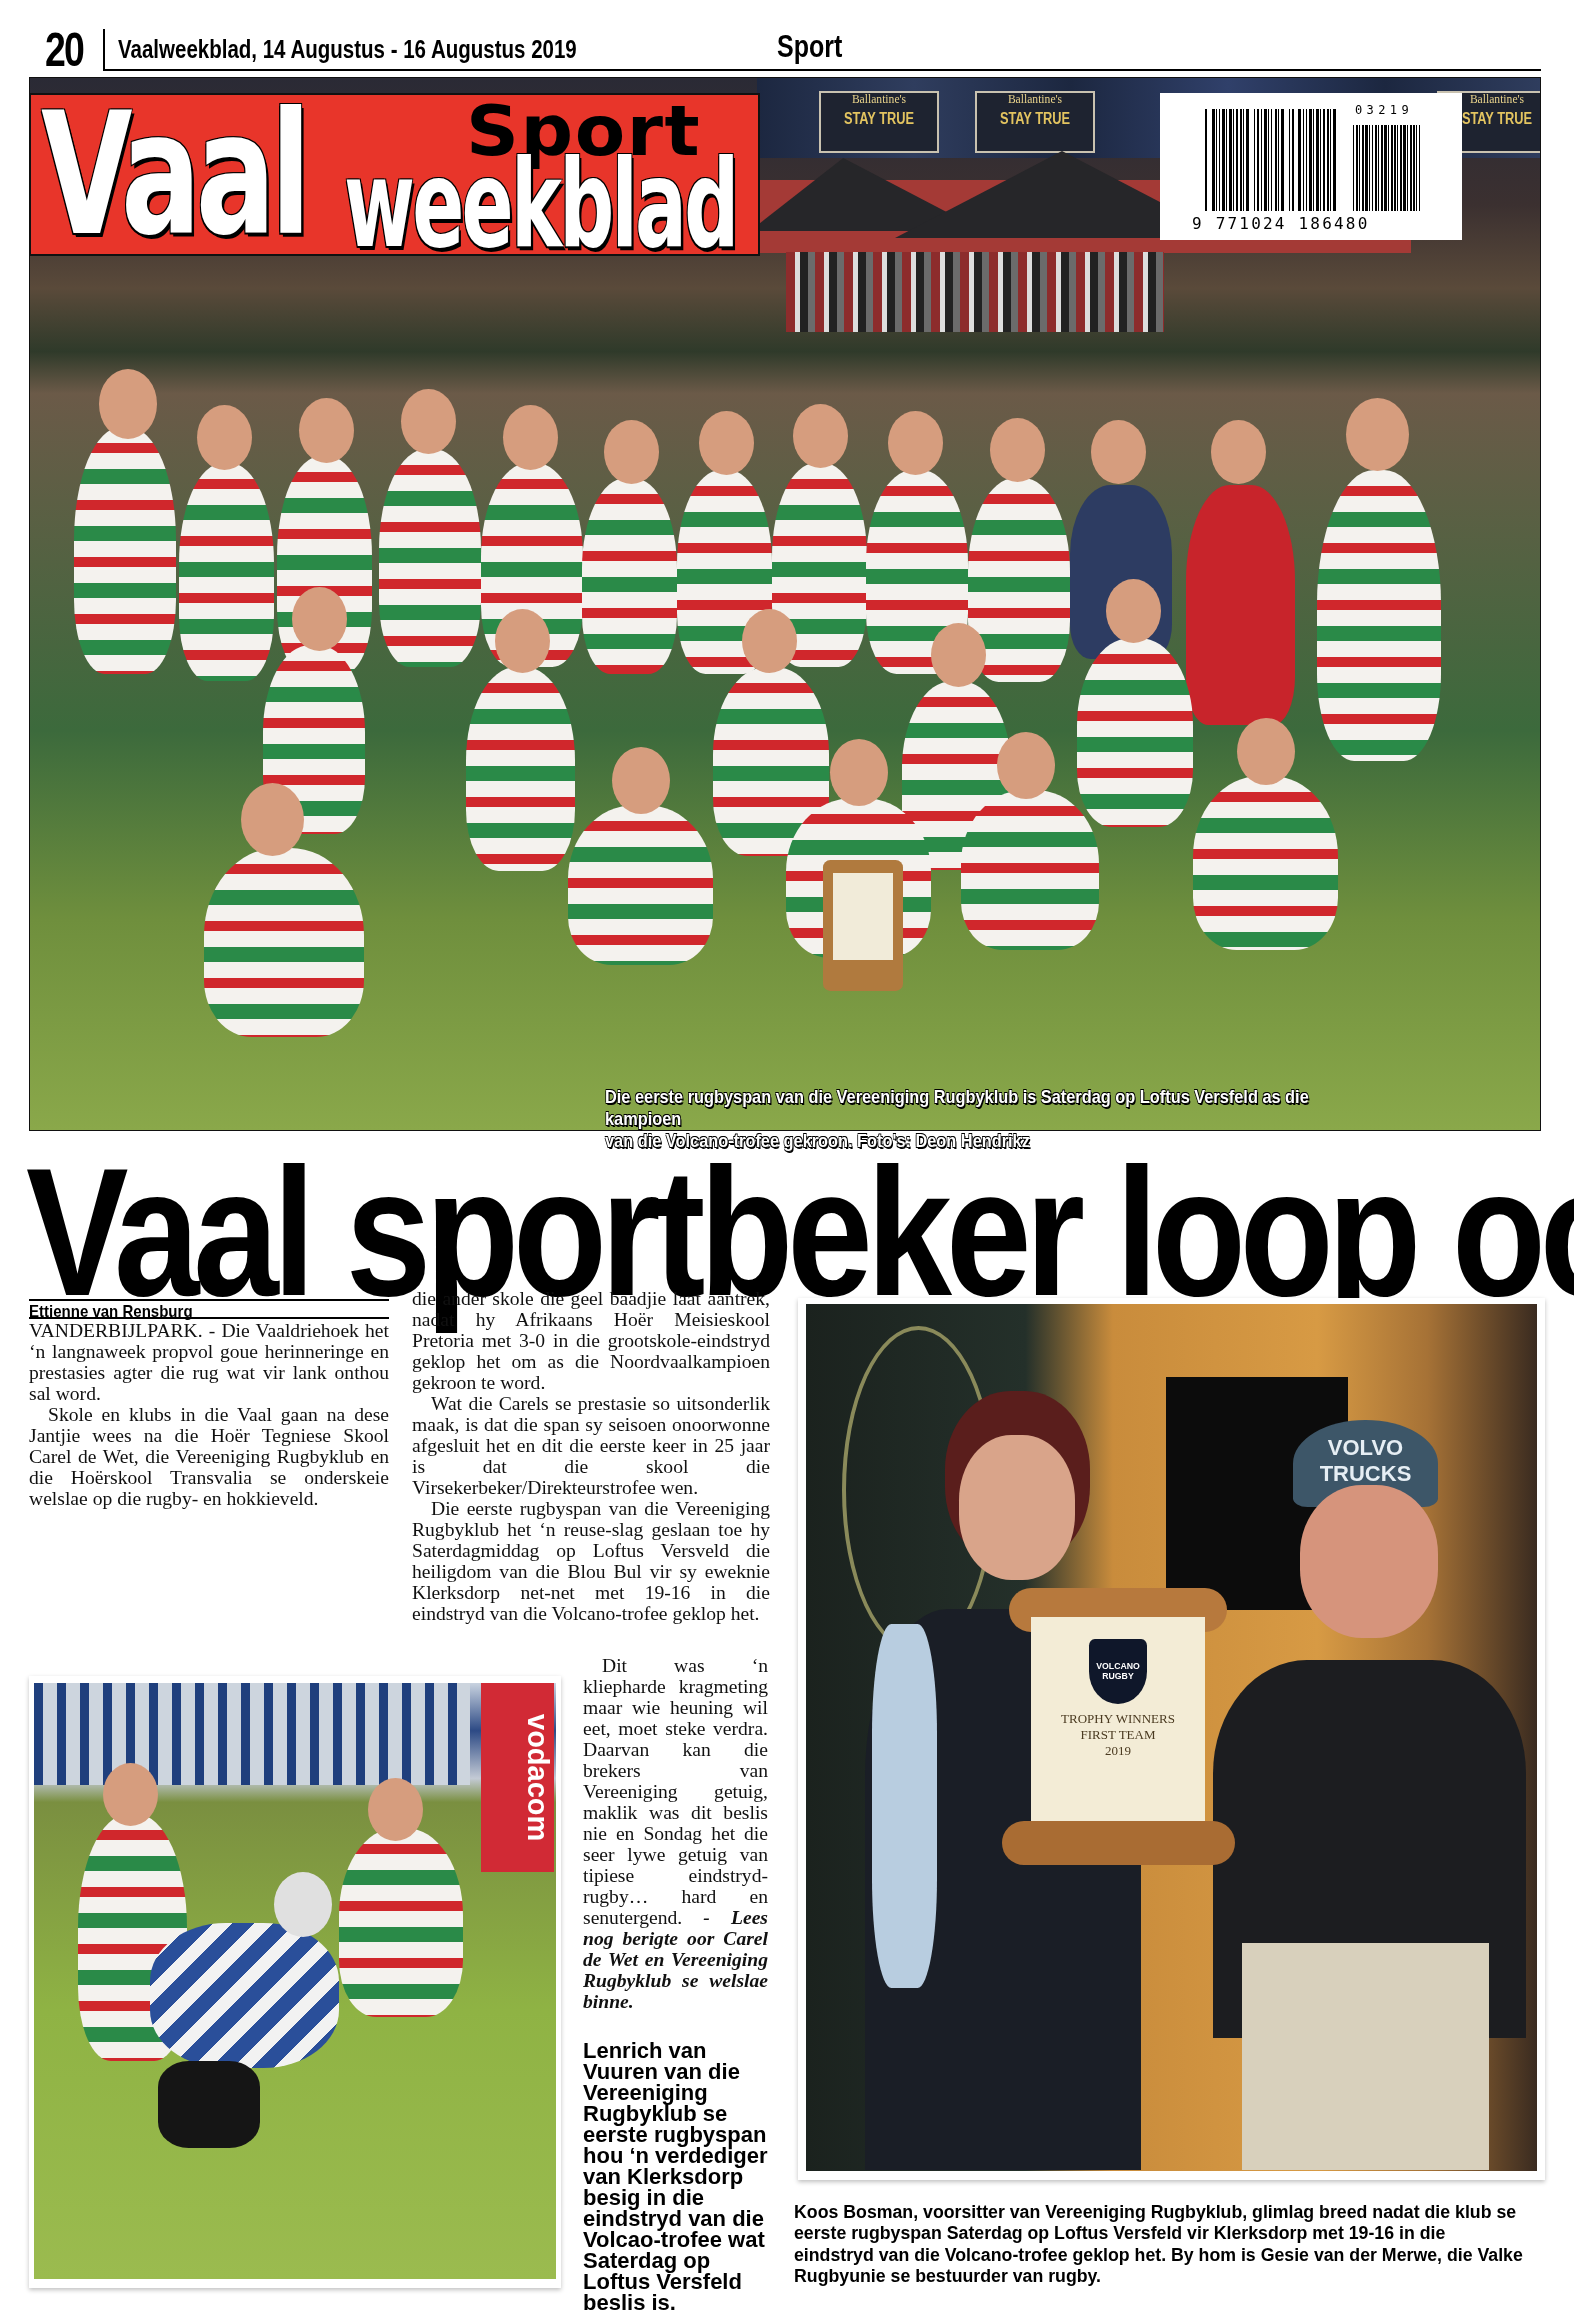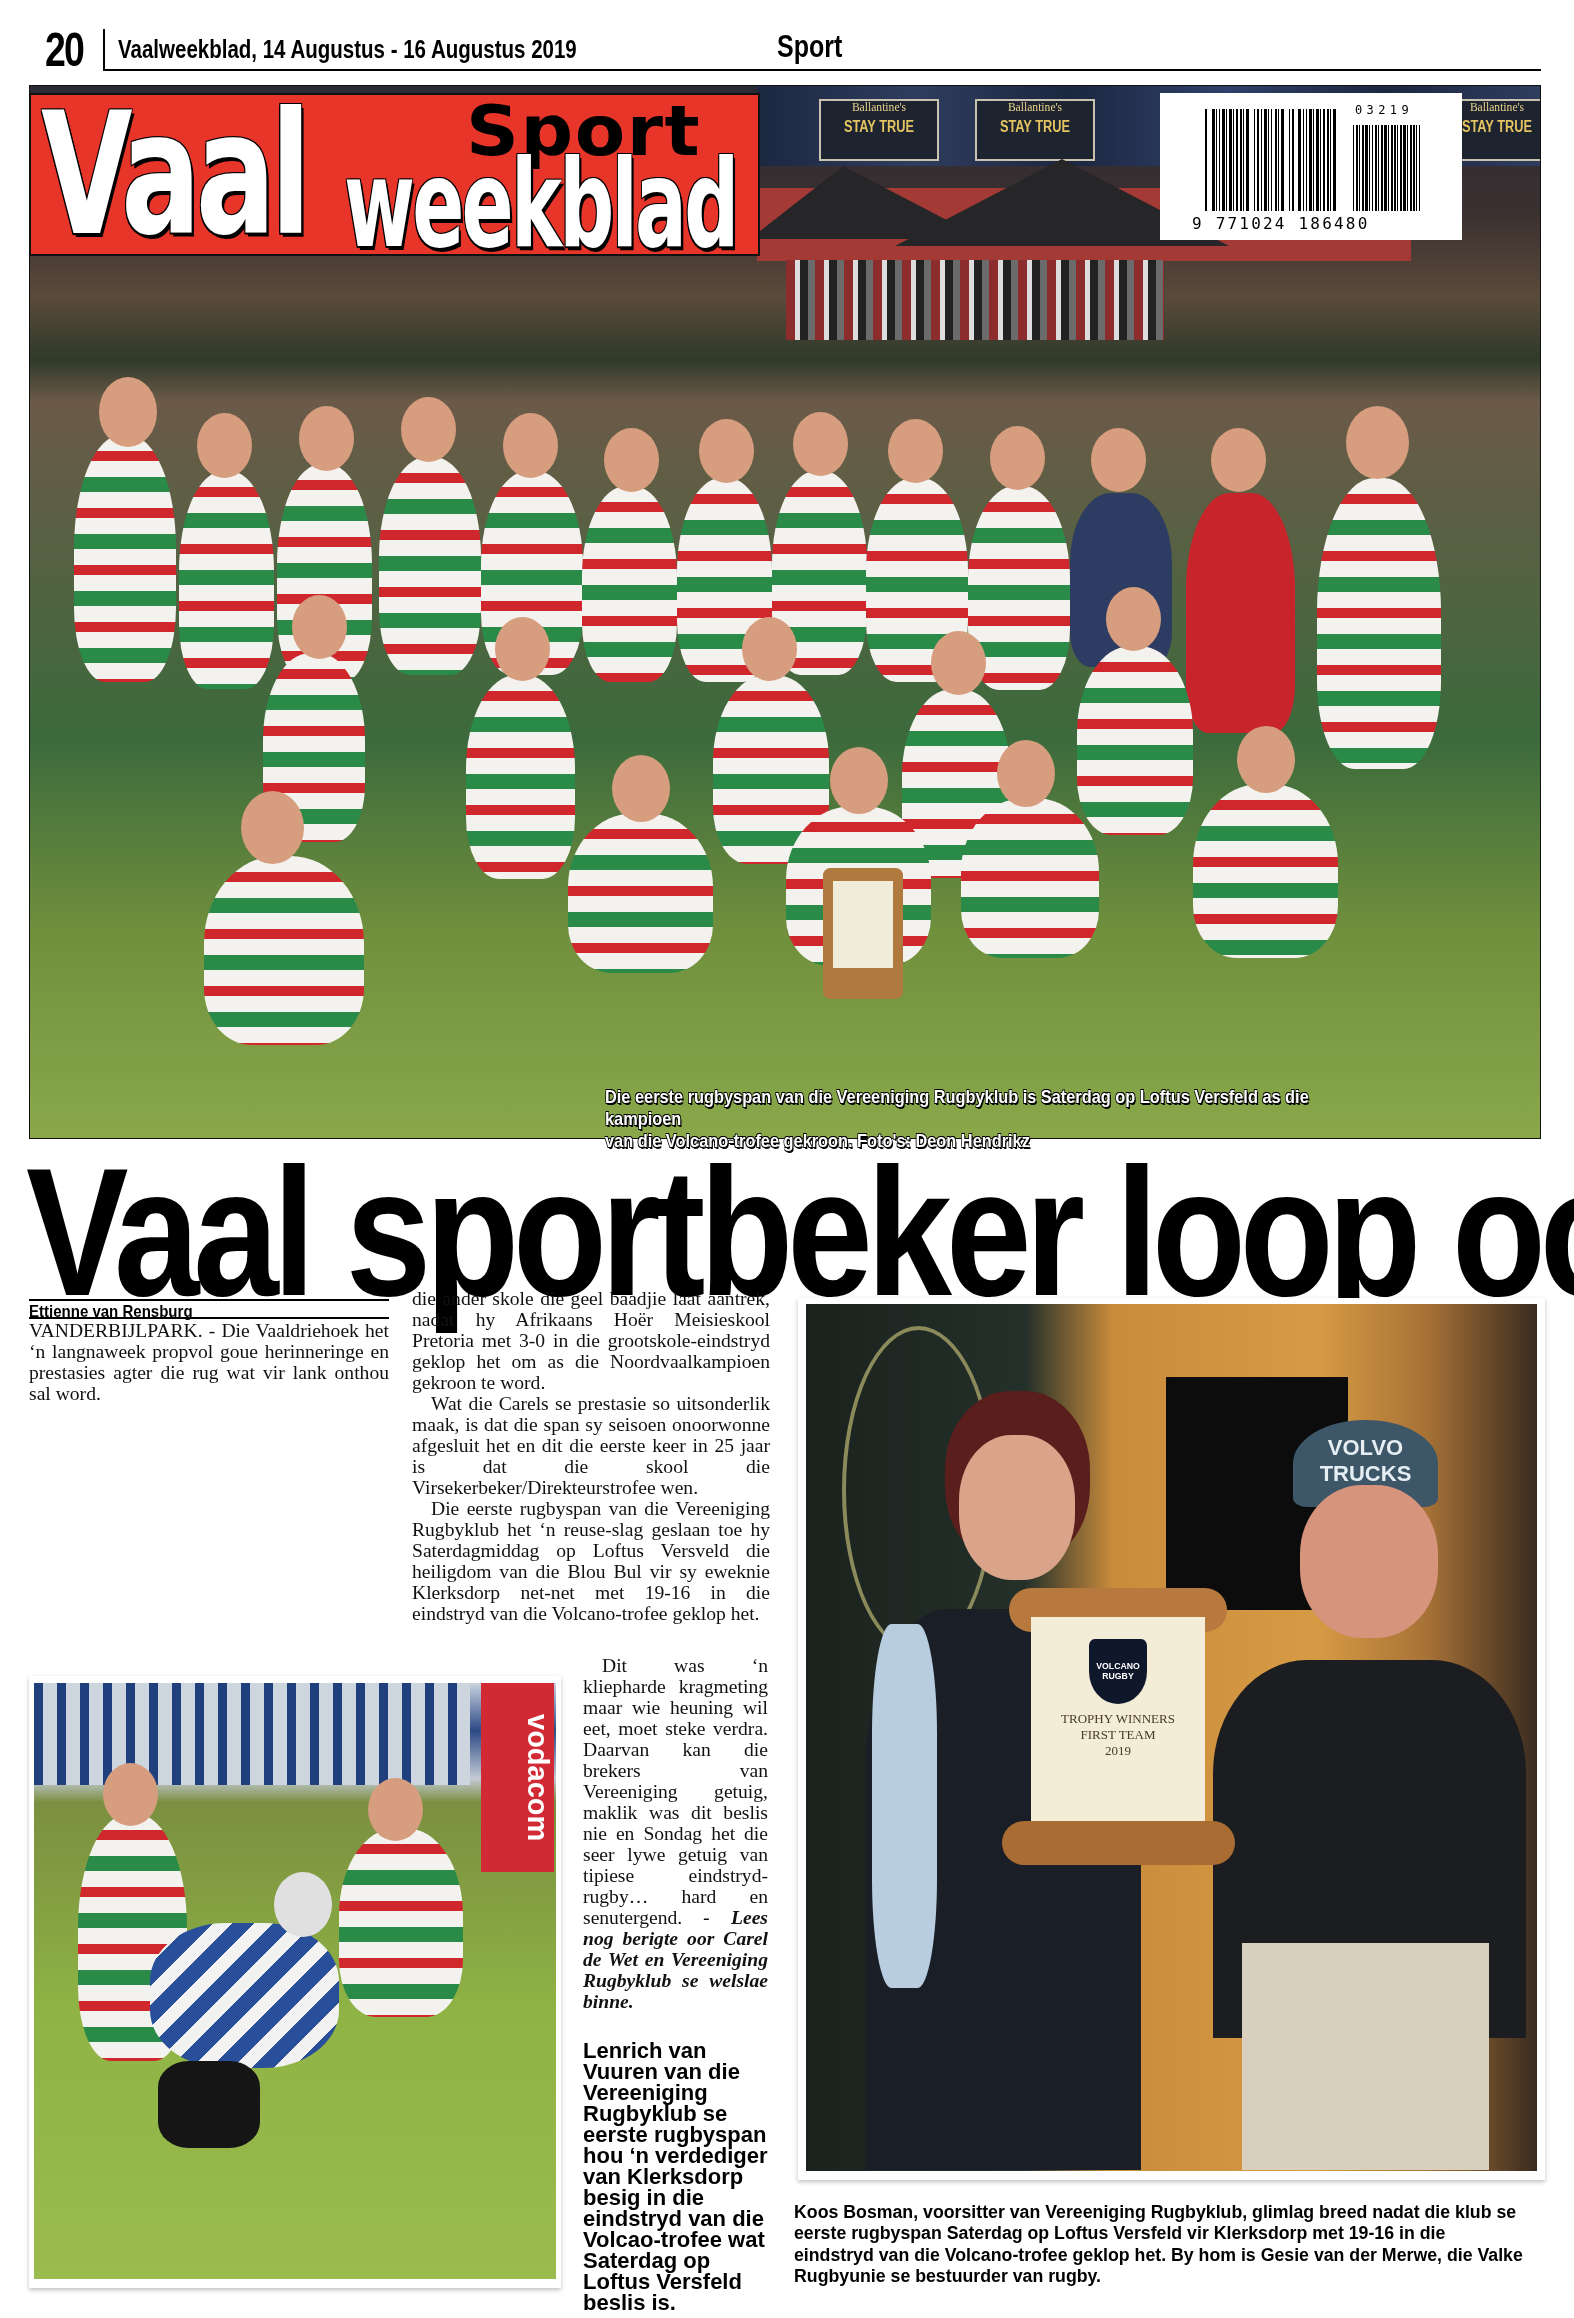--- a/index.html
+++ b/index.html
@@ -5,21 +5,21 @@
   html,body{margin:0;padding:0;background:#fff;}
   body{width:1574px;height:2319px;position:relative;overflow:hidden;font-family:"Liberation Sans",sans-serif;color:#000;}
   .abs{position:absolute;}
   
   .page-num{left:45px;top:26px;font-family:"Liberation Sans",sans-serif;font-weight:700;font-size:48px;letter-spacing:-2.2px;transform:scaleX(0.78);transform-origin:left top;line-height:48px;}
   .hdr-vline{left:103px;top:29px;width:1.5px;height:41px;background:#000;}
   .hdr-rule{left:103px;top:69px;width:1438px;height:1.5px;background:#000;}
   .hdr-date{left:118px;top:35px;font-weight:700;font-size:25px;line-height:29px;transform:scaleX(0.82);transform-origin:left top;white-space:nowrap;}
   .hdr-section{left:777px;top:29px;font-weight:700;font-size:30.5px;line-height:35px;transform:scaleX(0.82);transform-origin:left top;}
   
-  .main-photo{left:29px;top:85px;width:1512px;height:1054px;border:1.5px solid #111;box-sizing:border-box;overflow:hidden;
+  .main-photo{left:29px;top:77px;width:1512px;height:1054px;border:1.5px solid #111;box-sizing:border-box;overflow:hidden;
     background:
       linear-gradient(180deg,#2a2a35 0%,#3b3030 12%,#5a4a3a 20%,#2f3a2a 26%,#6b5a48 30%,#3c6a3c 62%,#6f8f3d 80%,#8aa84a 100%);}
   .bar-top{position:absolute;left:727px;top:0;width:785px;height:80px;background:linear-gradient(90deg,#1c2740,#2f3d5e 20%,#1c2740 40%,#30406a 60%,#1c2740 80%,#2f3d5e);}
   .bar-sign{position:absolute;top:13px;width:116px;height:58px;background:#1e2330;border:2.2px solid #c9c2b0;color:#e8d28a;font-family:"Liberation Serif",serif;font-size:11.6px;text-align:center;}
   .bar-sign b{display:block;font-family:"Liberation Sans",sans-serif;font-size:16px;color:#e3c460;margin-top:4.4px;transform:scaleX(0.8);}
   .umbrella{position:absolute;background:#262629;}
   .red-wall{position:absolute;left:727px;top:102px;width:654px;height:73px;background:#a43a36;}
   .mosaic{position:absolute;left:756px;top:174px;width:378px;height:80px;background:repeating-linear-gradient(90deg,#8d2c2c 0 8.7px,#dddddd 8.7px 14.5px,#222 14.5px 22px,#6b6b6b 22px 29px);}
   .players{position:absolute;left:29px;top:247px;width:1454px;height:800px;}
   .player{position:absolute;border-radius:46% 46% 30% 30%;
@@ -165,20 +165,21 @@
 van die Volcano-trofee gekroon. Foto's: Deon Hendrikz</div>
 
 <div class="abs headline">Vaal sportbeker loop oor</div>
 
 <div class="abs byline-rule1"></div>
 <div class="abs byline">Ettienne van Rensburg</div>
 <div class="abs byline-rule2"></div>
 
 <div class="abs col col1">
   <p>VANDERBIJLPARK. - Die Vaaldriehoek het ‘n langnaweek propvol goue herinneringe en prestasies agter die rug wat vir lank onthou sal word.</p>
+  <p class="ind">Skole en klubs in die Vaal gaan na dese Jantjie wees na die Hoër Tegniese Skool Carel de Wet, die Vereeniging Rugbyklub en die Hoërskool Transvalia se onderskeie welslae op die rugby- en hokkieveld.</p>
 </div>
 <div class="abs col col2">
   <p>die ander skole die geel baadjie laat aantrek, nadat hy Afrikaans Hoër Meisieskool Pretoria met 3-0 in die grootskole-eindstryd geklop het om as die Noordvaalkampioen gekroon te word.</p>
   <p class="ind">Wat die Carels se prestasie so uitsonderlik maak, is dat die span sy seisoen onoorwonne afgesluit het en dit die eerste keer in 25 jaar is dat die skool die Virsekerbeker/Direkteurstrofee wen.</p>
   <p class="ind">Die eerste rugbyspan van die Vereeniging Rugbyklub het ‘n reuse-slag geslaan toe hy Saterdagmiddag op Loftus Versveld die heiligdom van die Blou Bul vir sy eweknie Klerksdorp net-net met 19-16 in die eindstryd van die Volcano-trofee geklop het.</p>
 </div>
 <div class="abs col col3">
   <p class="ind"><span>Dit was ‘n kliepharde kragmeting maar wie heuning wil eet, moet steke verdra. Daarvan kan die brekers van Vereeniging getuig, maklik was dit beslis nie en Sondag het die seer lywe getuig van tipiese eindstryd-rugby… hard en senutergend.</span> <i>- Lees nog berigte oor Carel de Wet en Vereeniging Rugbyklub se welslae binne.</i></p>
 </div>
 

